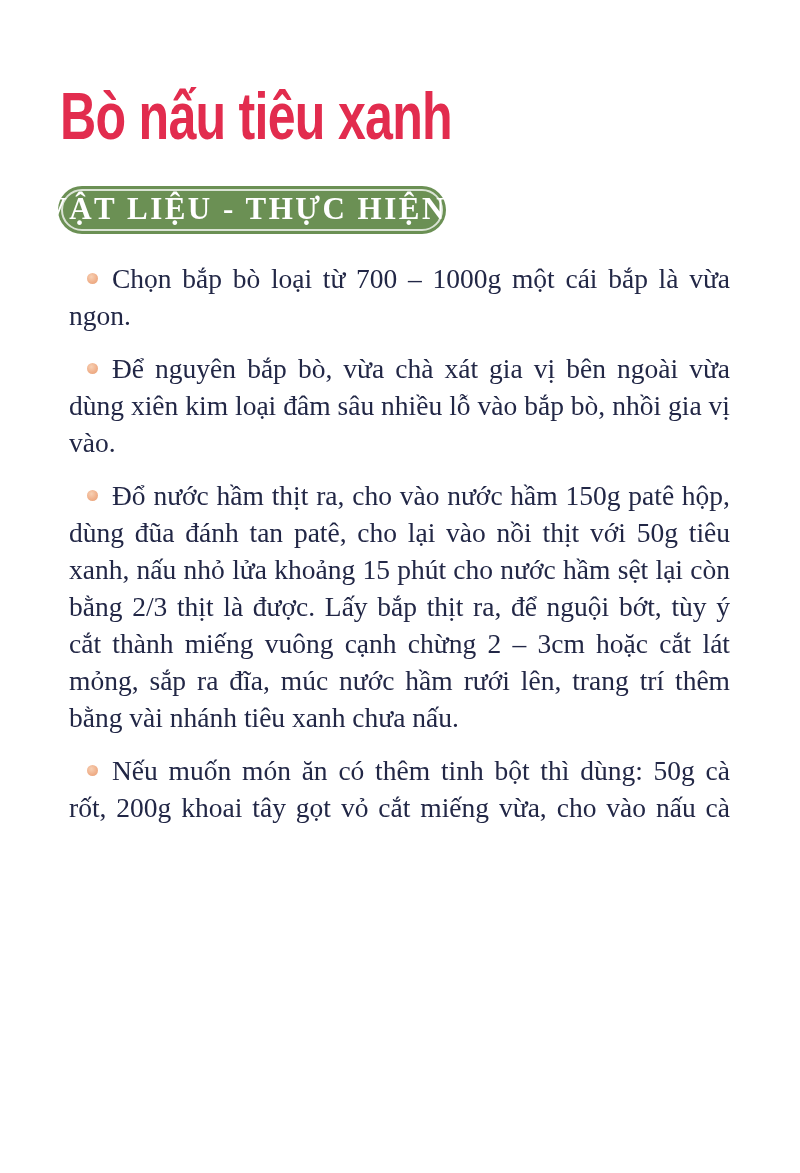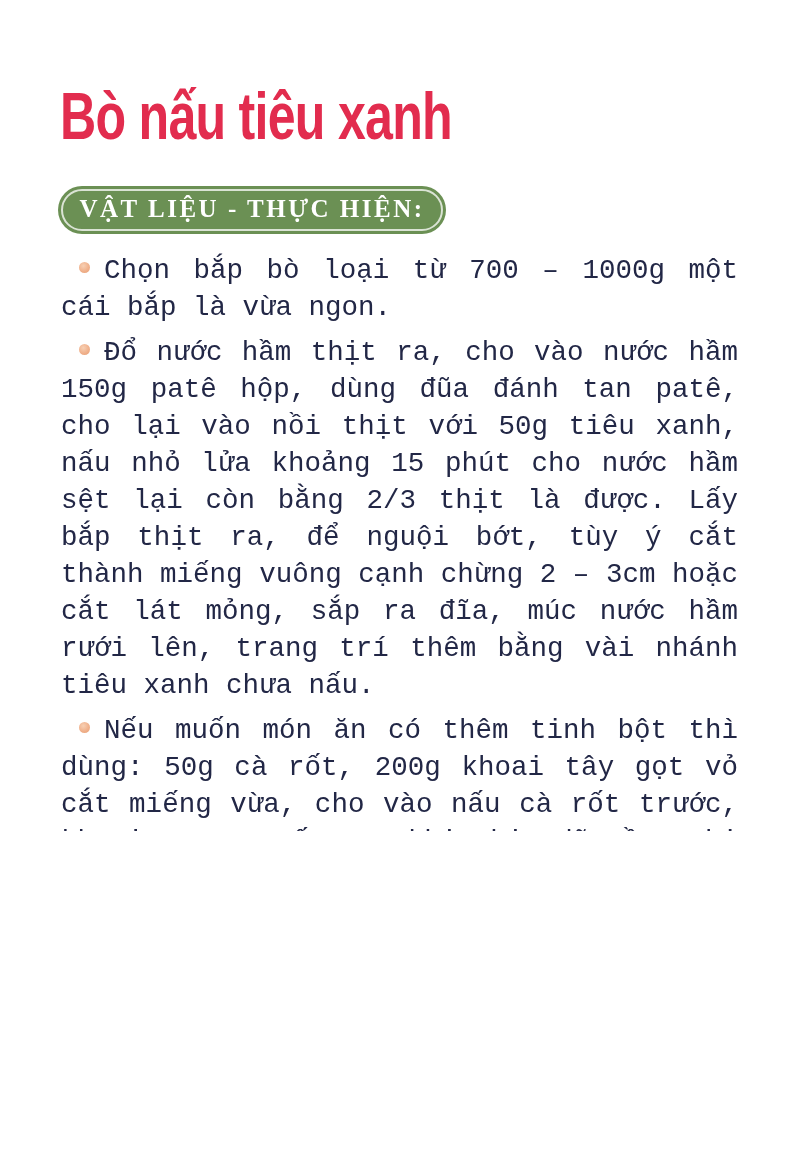--- a/index.html
+++ b/index.html
@@ -43,38 +43,37 @@
     left:3px;right:3px;top:3px;bottom:3px;
     border:2px solid rgba(255,255,255,0.75);
     border-radius:21px;
     pointer-events:none;
   }
   .badge-label{
     position:relative;
     color:#ffffff;
     font-family:"Liberation Serif", serif;
     font-weight:bold;
-    font-size:25px;
+    font-size:31px;
     letter-spacing:2.5px;
     white-space:nowrap;
     padding-bottom:2px;
   }
   .body{
     position:absolute;
     left:53px;top:244px;
     width:693px;
     color:var(--text-navy);
     font-size:27.5px;
     line-height:37px;
     text-align:justify;
   }
   .body p{
-    margin:8px;
+    margin:16px;
     text-indent:18px;
-    font-family:Liberation Mono, monospace;
   }
   .bullet-dot{
     display:inline-block;
     width:11px;height:11px;
     border-radius:50%;
     background:radial-gradient(circle at 40% 35%, #f7d0b4 0%, var(--bullet-peach) 55%, #e69e74 100%);
     margin-right:14px;
     vertical-align:middle;
     position:relative;
     top:-3px;
@@ -95,19 +94,20 @@
 
   <h1 class="title">Bò nấu tiêu xanh</h1>
 
   <div class="badge">
     <div class="badge-inner"></div>
     <span class="badge-label">VẬT LIỆU - THỰC HIỆN:</span>
   </div>
 
   <div class="body">
     <p><span class="bullet-dot"></span><span>Chọn bắp bò loại từ 700 – 1000g một cái bắp là vừa ngon.</span></p>
+    <p><span class="bullet-dot"></span><span>Để nguyên bắp bò, vừa chà xát gia vị bên ngoài vừa dùng xiên kim loại đâm sâu nhiều lỗ vào bắp bò, nhồi gia vị vào.</span></p>
     <p><span class="bullet-dot"></span><span>Đổ nước hầm thịt ra, cho vào nước hầm 150g patê hộp, dùng đũa đánh tan patê, cho lại vào nồi thịt với 50g tiêu xanh, nấu nhỏ lửa khoảng 15 phút cho nước hầm sệt lại còn bằng 2/3 thịt là được. Lấy bắp thịt ra, để nguội bớt, tùy ý cắt thành miếng vuông cạnh chừng 2 – 3cm hoặc cắt lát mỏng, sắp ra đĩa, múc nước hầm rưới lên, trang trí thêm bằng vài nhánh tiêu xanh chưa nấu.</span></p>
     <p><span class="bullet-dot"></span><span>Nếu muốn món ăn có thêm tinh bột thì dùng: 50g cà rốt, 200g khoai tây gọt vỏ cắt miếng vừa, cho vào nấu cà rốt trước, khoai sau... nấu sau khi thịt đã mềm. Khi nấu, châm thêm nước sôi vào nếu thấy nước cạn nhiều, sao cho khi nấu xong nước vẫn xăm xắp mặt thịt là được.</span></p>
   </div>
 
   <div class="page-number">8</div>
 
 </div>
 
 </body></html>

